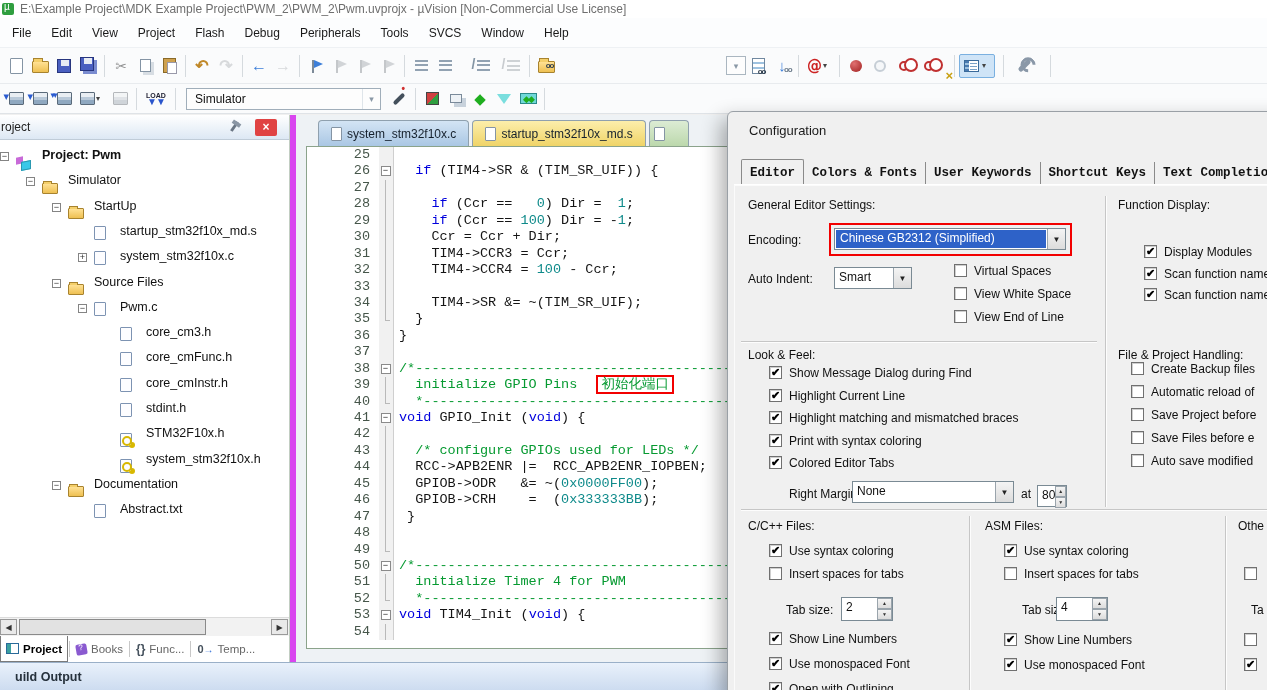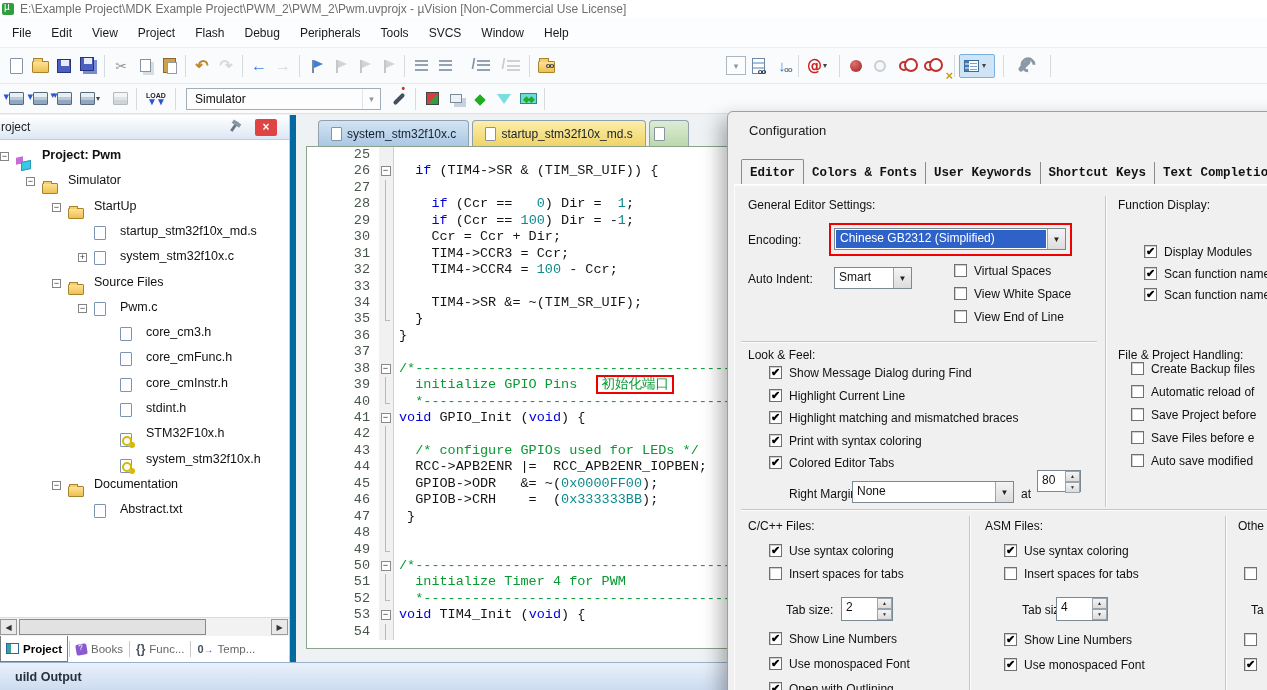--- a/index.html
+++ b/index.html
@@ -67,21 +67,21 @@
   .tcombo .tval{flex:1;font-size:12px;padding-left:8px;color:#111;}
   .tcombo .tbtn{width:18px;height:100%;display:flex;align-items:center;justify-content:center;color:#8a98a6;font-size:9px;border-left:1px solid #dfe5ea;}
   .wand{width:14px;height:4px;background:#44505c;border-radius:2px;transform:rotate(-45deg);position:relative;}
   .wand::after{content:"";position:absolute;right:-5px;top:-4px;width:3px;height:3px;border-radius:50%;background:#d03030;box-shadow:4px-2px 0 #d03030,-2px 6px 0 #d03030;}
   .cube{width:13px;height:13px;background:linear-gradient(135deg,#d04040 50%,#2f9e3f 50%);border:1px solid #444;}
   .layers{width:12px;height:9px;background:#eef2f6;border:1px solid #7a8a9a;box-shadow:4px 4px 0 #c8d2dc;}
   .diag{color:#1fae1f;font-size:15px;}
   .funnel{width:0;height:0;border-left:7px solid transparent;border-right:7px solid transparent;border-top:10px solid #7adede;position:relative;}
   .books{width:17px;height:11px;background:#6fd8d8;border:1px solid #2a8a8a;display:flex;align-items:center;justify-content:center;color:#1fae1f;font-size:9px;letter-spacing:-2px;}
   
-  .main{position:absolute;left:0;top:115px;width:100%;height:547px;background:#0369a1;}
+  .main{position:absolute;left:0;top:115px;width:100%;height:547px;background:#d946ef;}
   .lpanel{position:absolute;left:0;top:0;width:290px;height:100%;background:#fff;border-right:1px solid #c2cec2;display:flex;flex-direction:column;}
   .lhead{height:25px;background:linear-gradient(#ffffff,#dde8f4);border-bottom:1px solid #c0ccd8;display:flex;align-items:center;position:relative;}
   .lhead .ptitle{font-size:12px;color:#222;margin-left:1px;}
   .pin{position:absolute;left:233px;top:6px;width:3px;height:11px;background:#6a7684;transform:rotate(35deg);}
   .pin::after{content:"";position:absolute;left:-3px;top:0;width:9px;height:4px;background:#8a96a4;}
   .xbtn{position:absolute;left:255px;top:4px;width:22px;height:17px;background:#e04343;border-radius:2px;color:#fff;font-weight:bold;font-size:12px;text-align:center;line-height:16px;}
   .tree{position:relative;flex:1;overflow:hidden;background:#fff;}
   .trow{position:absolute;height:25px;display:flex;align-items:center;font-size:12.5px;white-space:nowrap;}
   .exp{position:absolute;width:9px;height:9px;border:1px solid #848484;background:#fff;font-size:9px;line-height:7px;text-align:center;color:#333;top:8px;}
   .t-ic{position:absolute;top:5px;}
@@ -571,21 +571,21 @@
           <span class="cb">✔</span>
           <span class="lb">Colored Editor Tabs</span>
         </div>
       </div>
     <span class="dlbl" style="left:61px;top:375px">Right Margin:</span>
     <div class="combo" style="left:124px;top:369px;width:162px">
       <span class="cval">None</span>
       <span class="cbtn">▼</span>
     </div>
     <span class="dlbl" style="left:293px;top:375px">at</span>
-    <div class="spin" style="left:309px;top:358px;width:44px">
+    <div class="spin" style="left:309px;top:373px;width:30px">
       <span class="snum">80</span>
       <span class="sarr">
           <i>▲</i>
           <i>▼</i>
         </span>
     </div>
 
     <span class="dlbl" style="left:390px;top:236px">File &amp; Project Handling:</span>
     <div class="chks" style="left:403px;top:250px">
         <div class="chk" style="height: 23px;">

